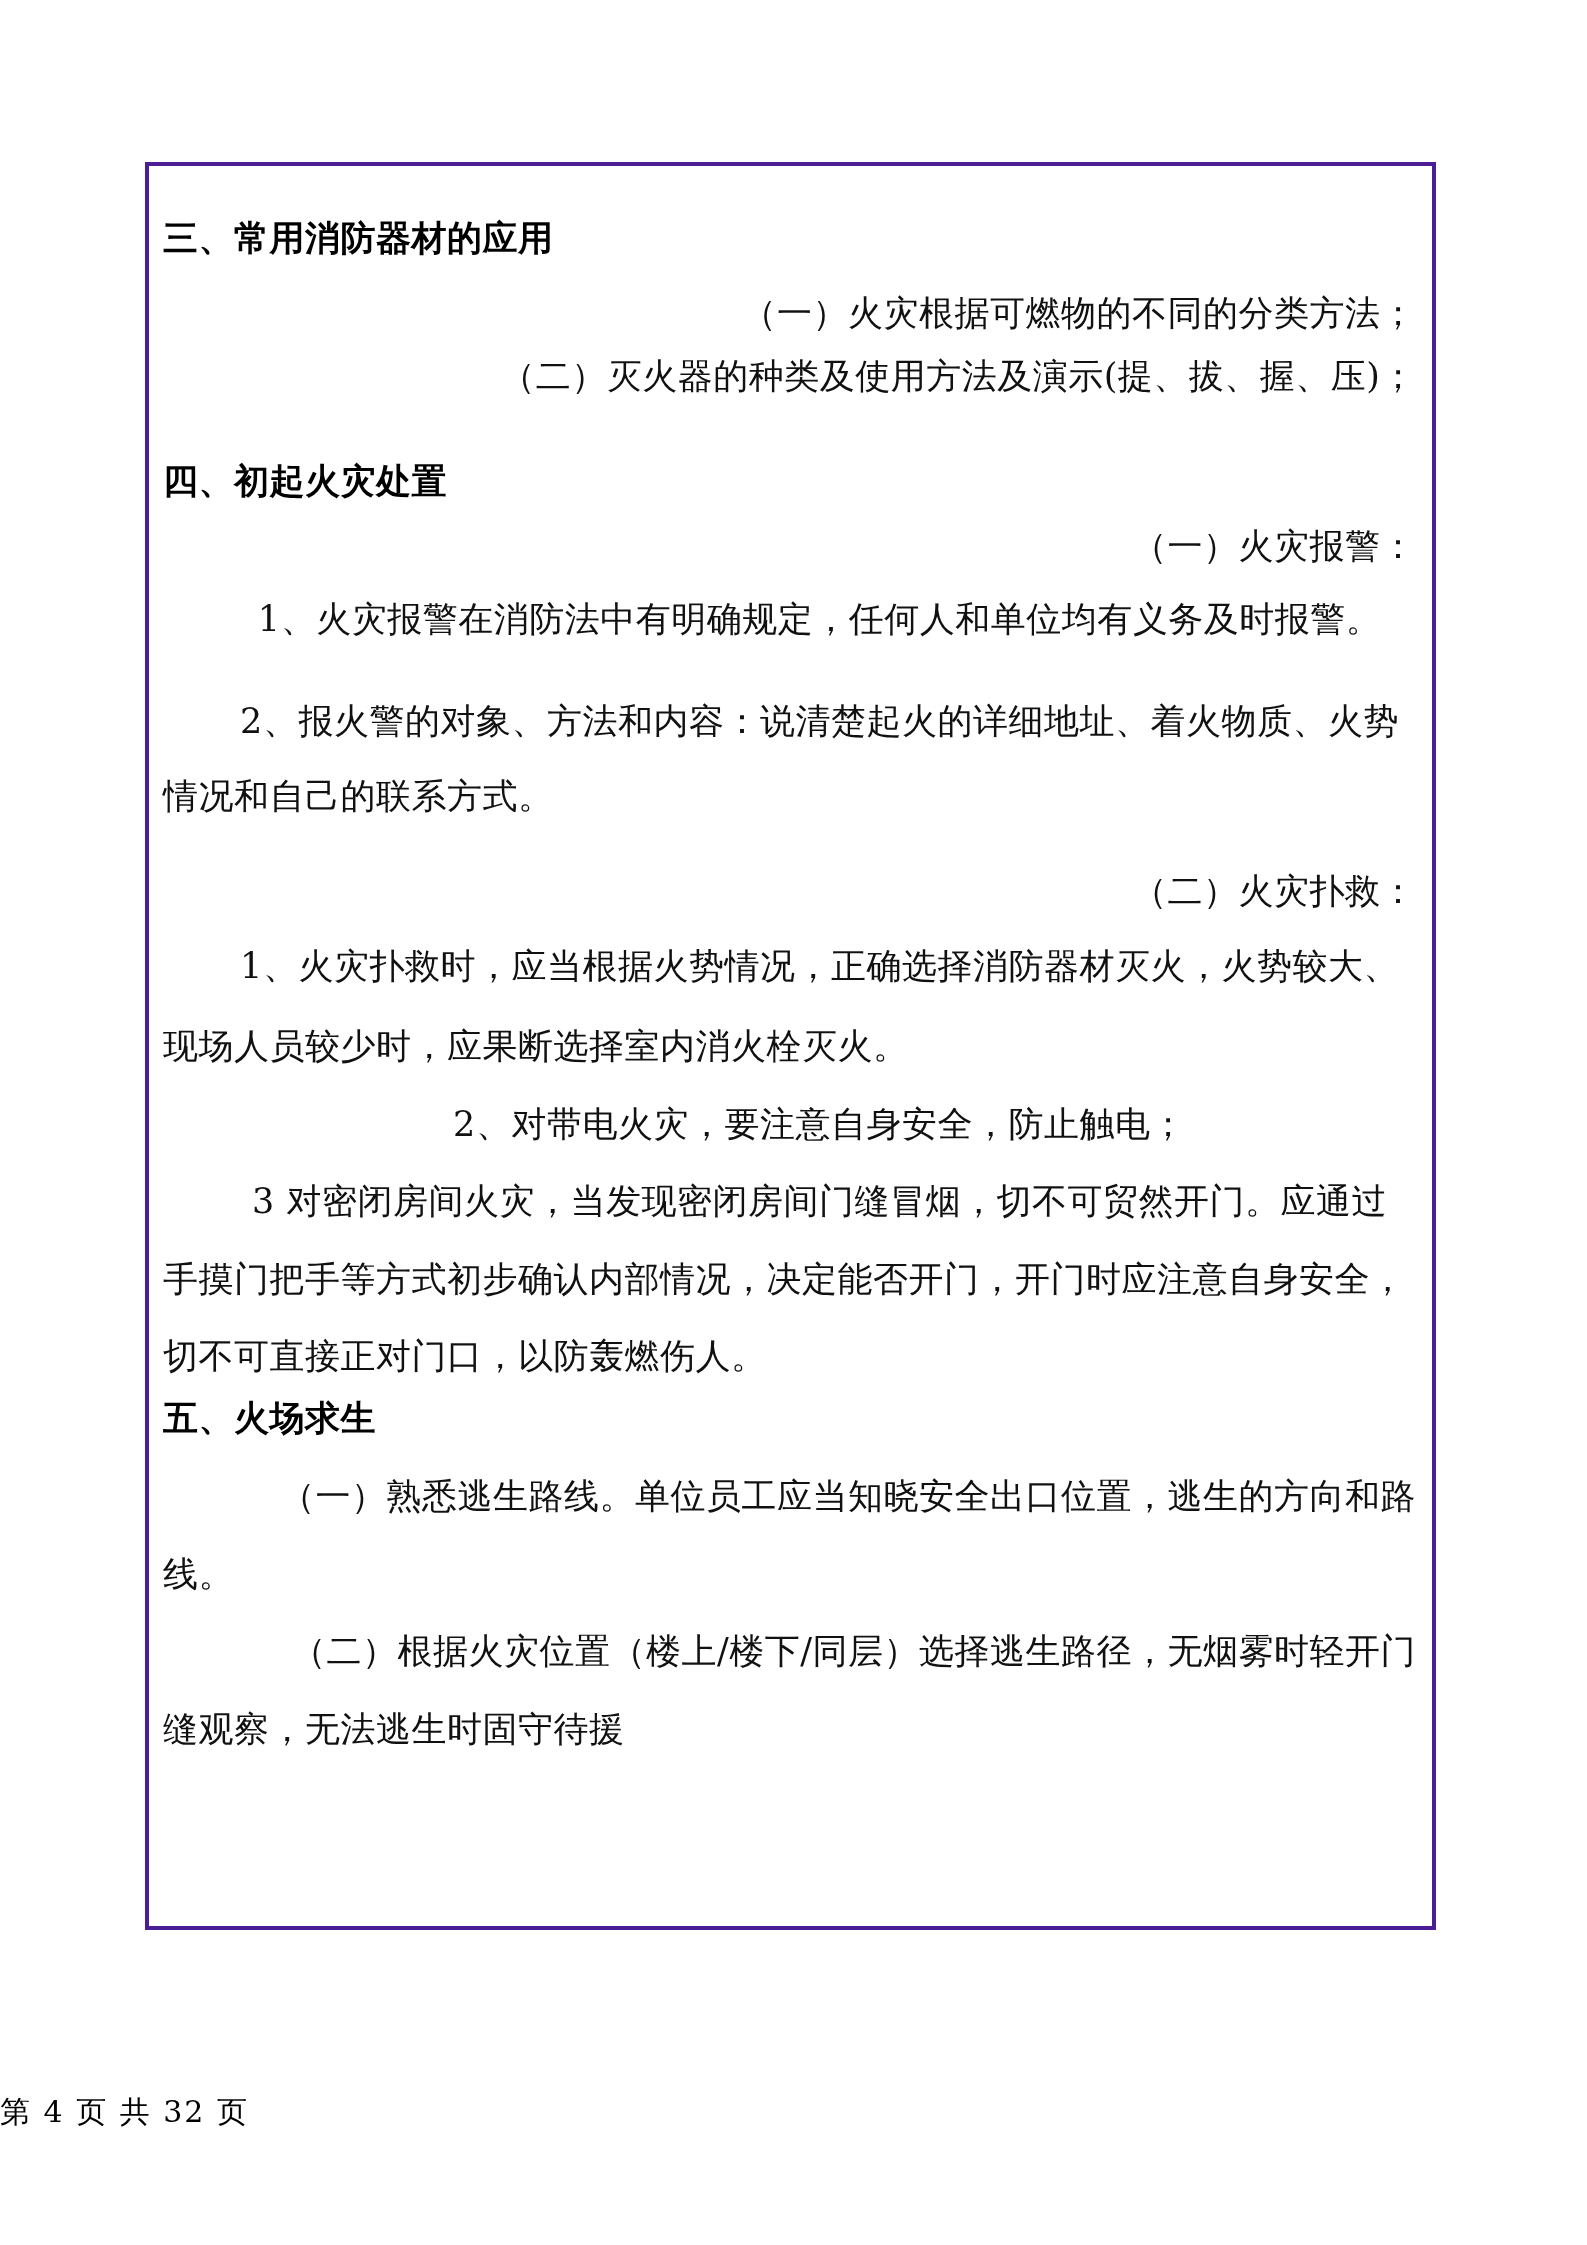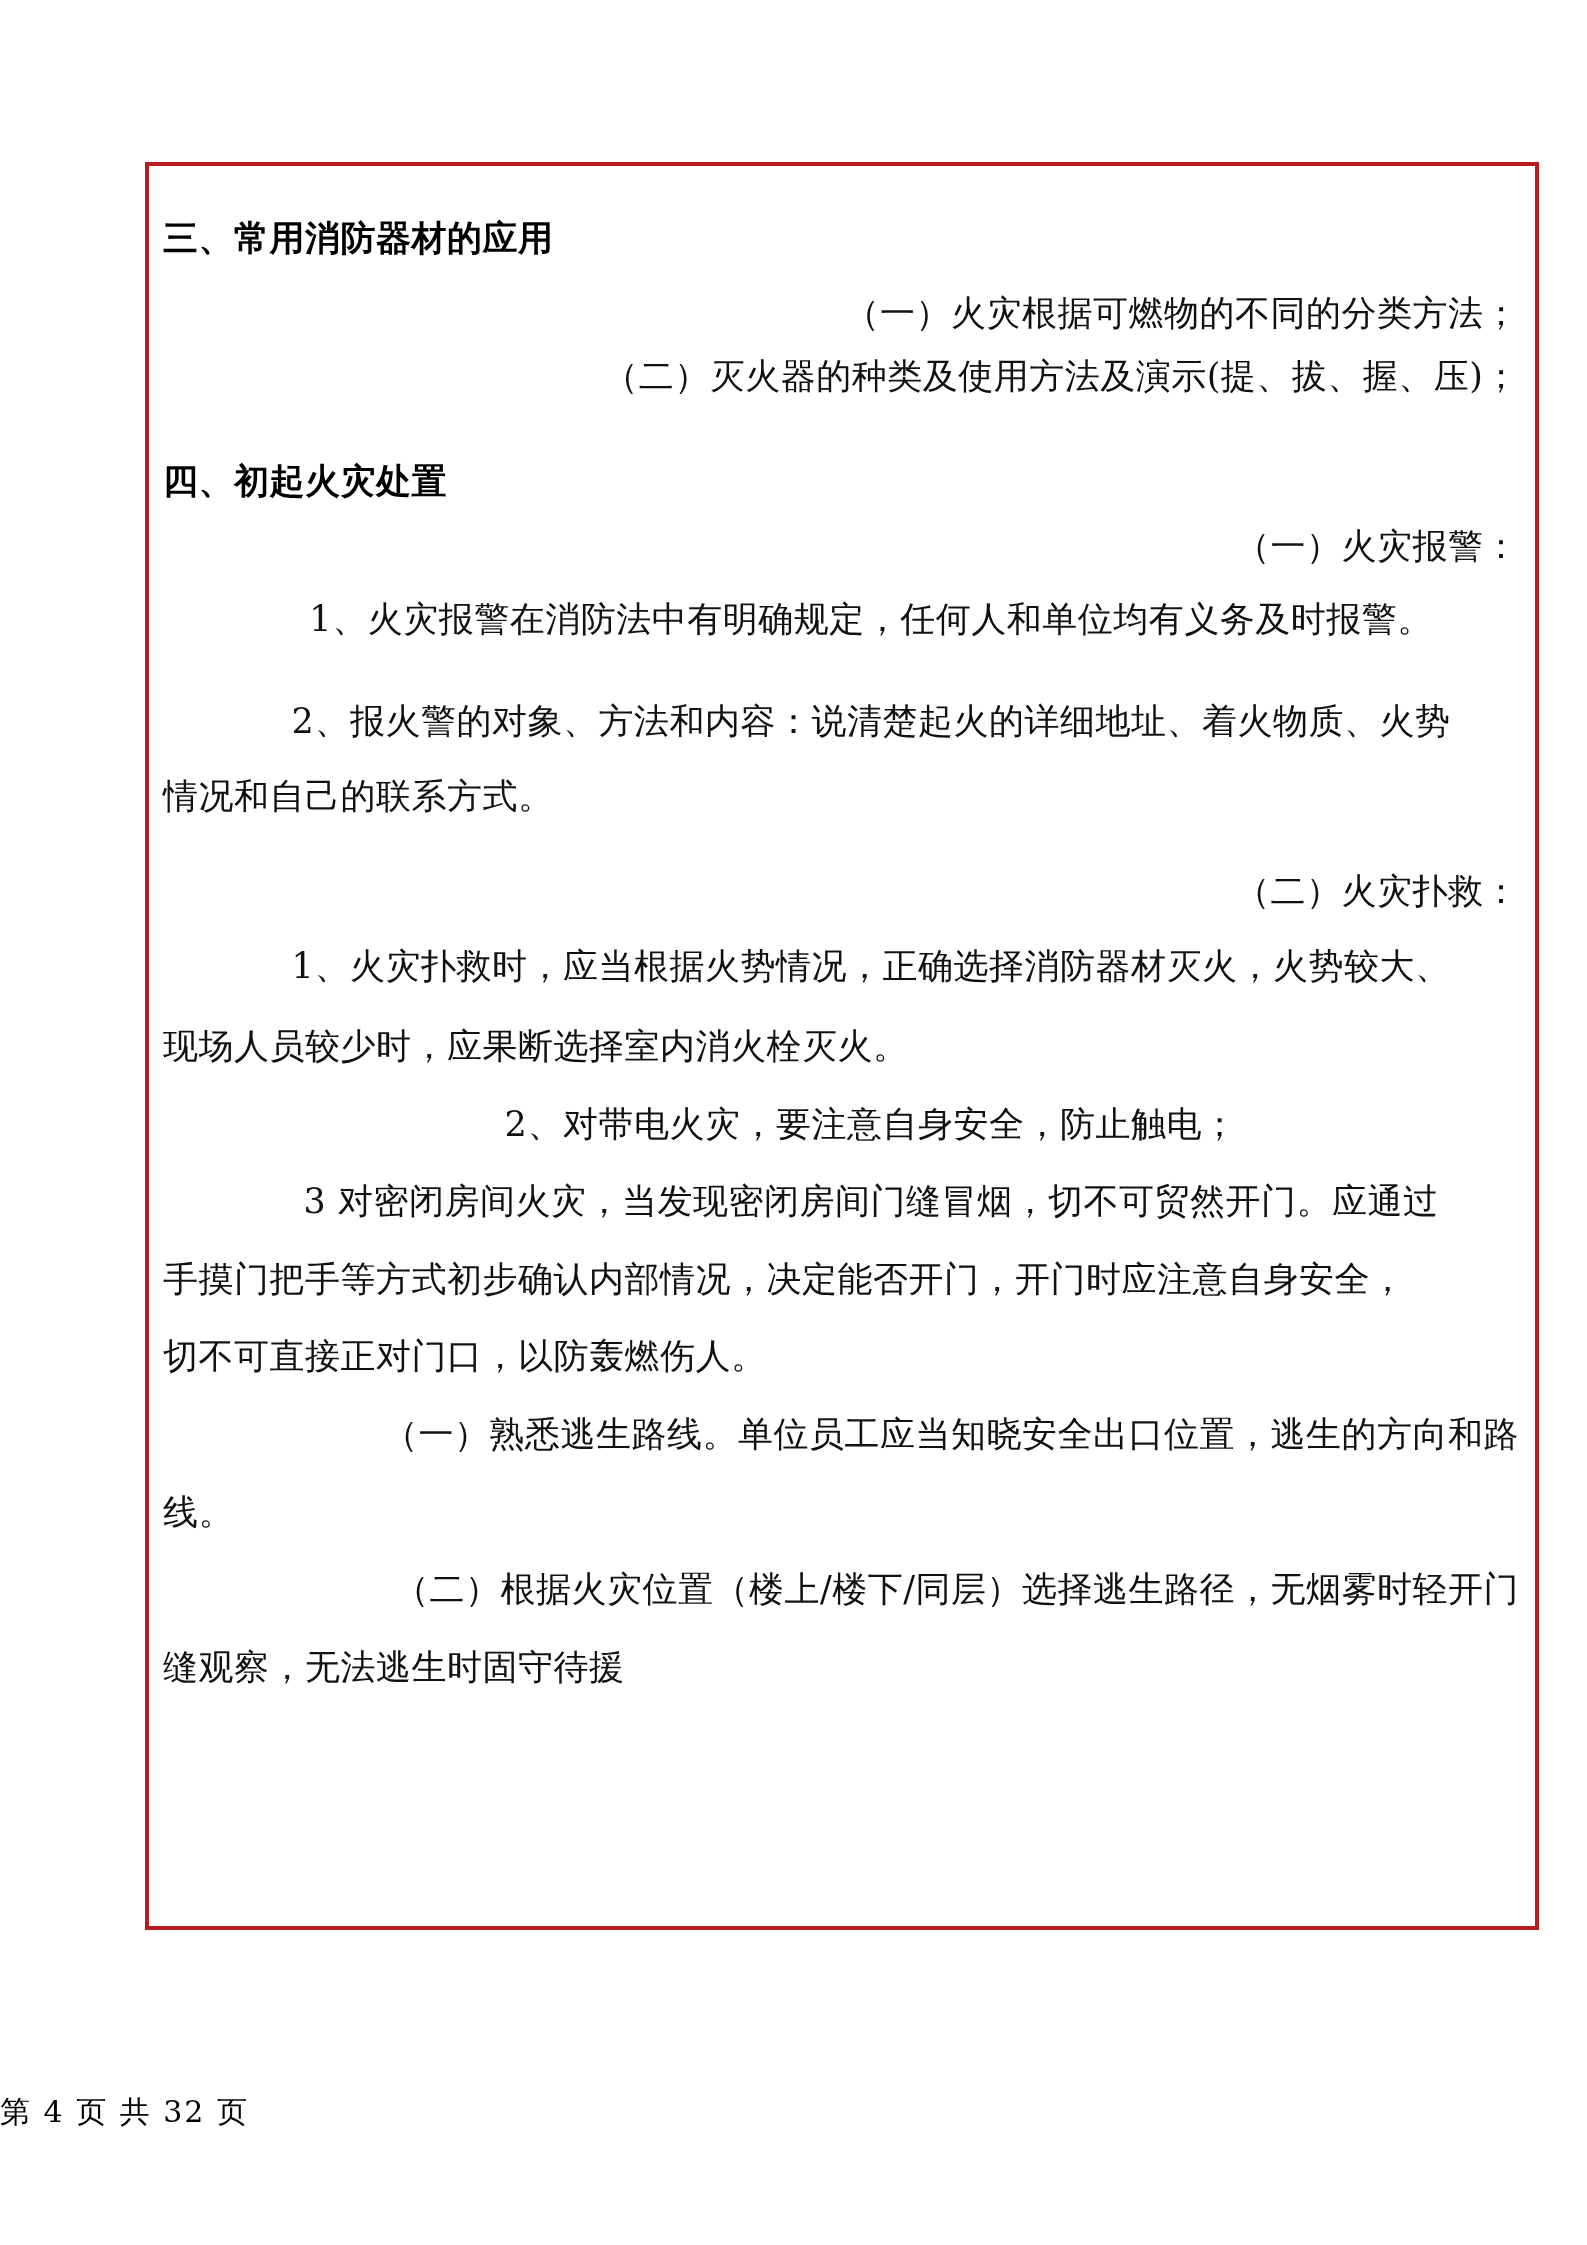--- a/index.html
+++ b/index.html
@@ -13,23 +13,23 @@
     height: 2245px;
     background: #ffffff;
     font-family: "DejaVu Serif", "Liberation Serif", serif;
     color: #000000;
     overflow: hidden;
   }
   .content-box {
     position: absolute;
     left: 145px;
     top: 162px;
-    width: 1394px;
+    width: 1291px;
     height: 1768px;
-    border: 4px solid #b91c1c;
+    border: 4px solid #4c1d95;
     background: #ffffff;
     box-sizing: border-box;
     padding: 0 16px 0 14px;
   }
   .line {
     font-size: 35px;
     line-height: 46px;
     height: 46px;
     white-space: nowrap;
     letter-spacing: 0.5px;
@@ -71,19 +71,20 @@
     <div class="line num" style="margin-top:27px">1、火灾报警在消防法中有明确规定，任何人和单位均有义务及时报警。</div>
     <div class="line num" style="margin-top:56px">2、报火警的对象、方法和内容：说清楚起火的详细地址、着火物质、火势</div>
     <div class="line" style="margin-top:29px">情况和自己的联系方式。</div>
     <div class="line indent2" style="margin-top:49px">（二）火灾扑救：</div>
     <div class="line num" style="margin-top:29px">1、火灾扑救时，应当根据火势情况，正确选择消防器材灭火，火势较大、</div>
     <div class="line" style="margin-top:34px">现场人员较少时，应果断选择室内消火栓灭火。</div>
     <div class="line num" style="margin-top:32px">2、对带电火灾，要注意自身安全，防止触电；</div>
     <div class="line num" style="margin-top:31px">3 对密闭房间火灾，当发现密闭房间门缝冒烟，切不可贸然开门。应通过</div>
     <div class="line" style="margin-top:32px">手摸门把手等方式初步确认内部情况，决定能否开门，开门时应注意自身安全，</div>
     <div class="line" style="margin-top:31px">切不可直接正对门口，以防轰燃伤人。</div>
+    <div class="line heading" style="margin-top:16px">五、火场求生</div>
     <div class="line indent2" style="margin-top:32px">（一）熟悉逃生路线。单位员工应当知晓安全出口位置，逃生的方向和路</div>
     <div class="line" style="margin-top:32px">线。</div>
     <div class="line indent2" style="margin-top:31px">（二）根据火灾位置（楼上/楼下/同层）选择逃生路径，无烟雾时轻开门</div>
     <div class="line" style="margin-top:32px">缝观察，无法逃生时固守待援</div>
   </div>
   <div class="footer">第 4 页 共 32 页</div>
 </div>
 
 </body></html>

